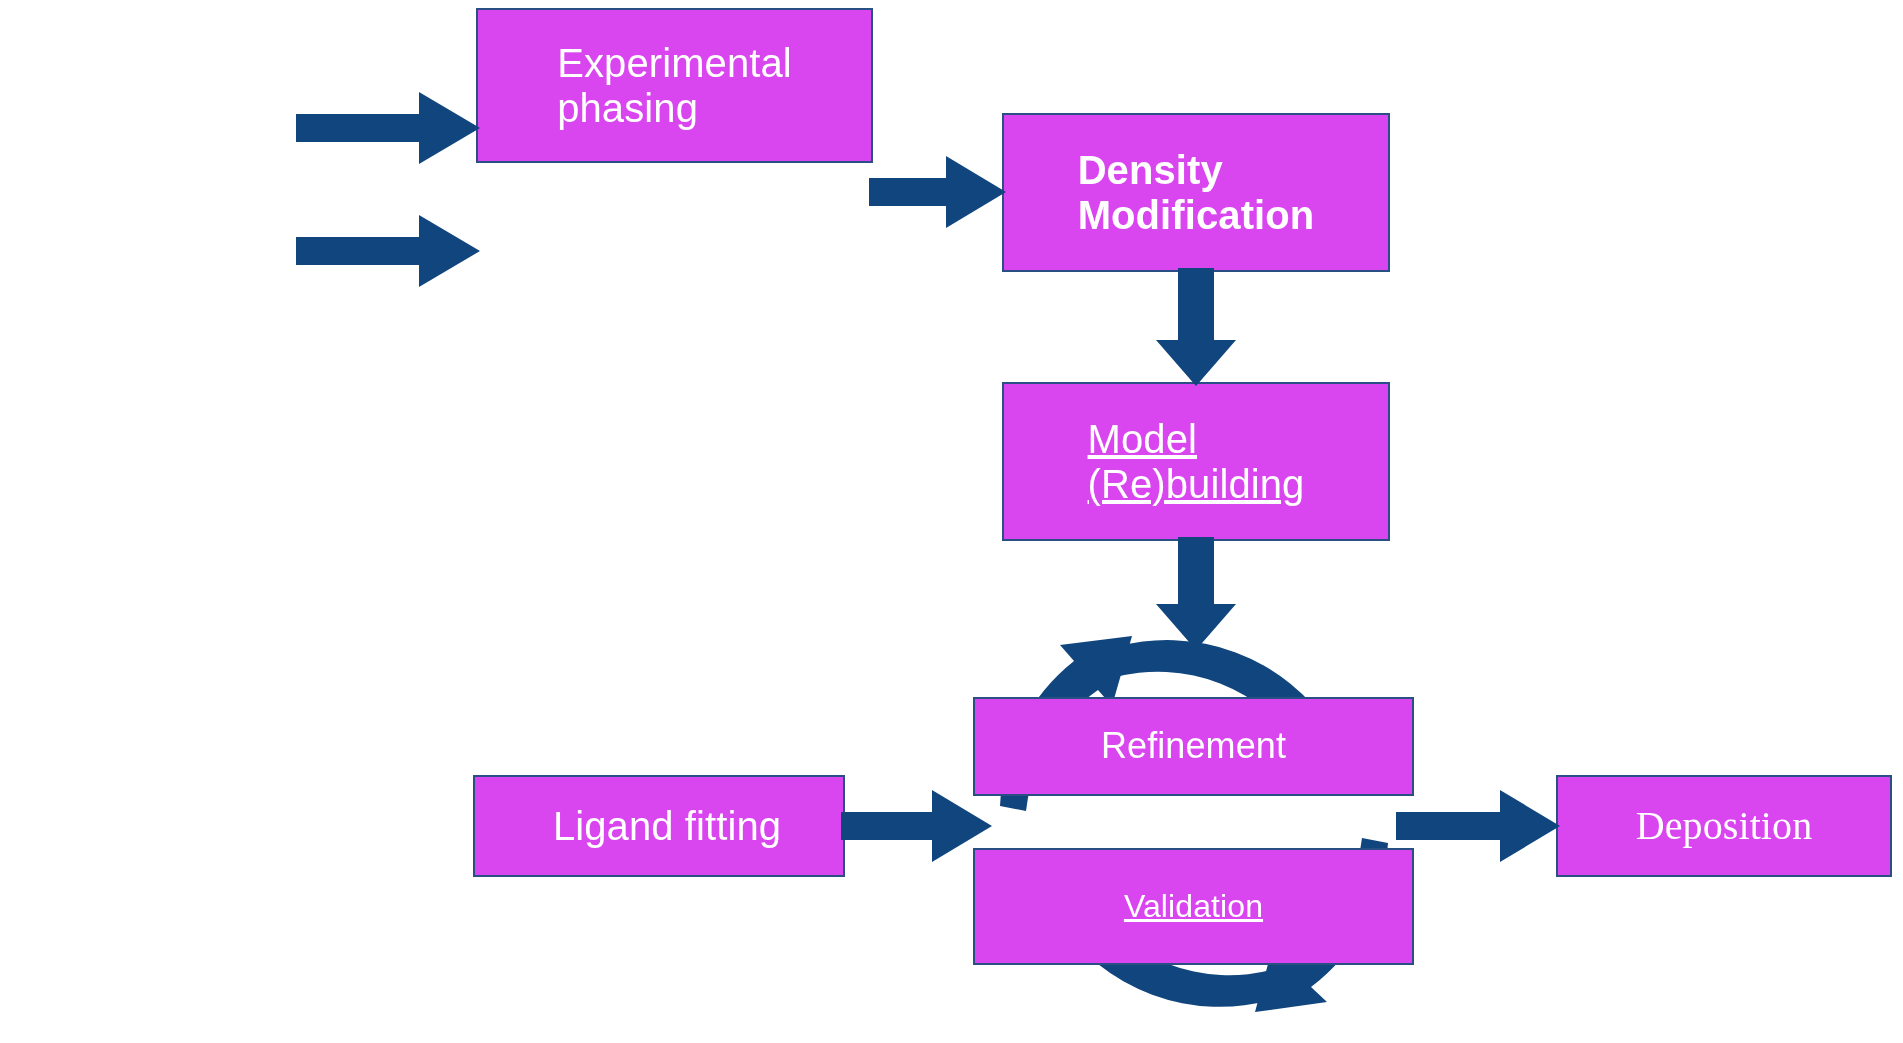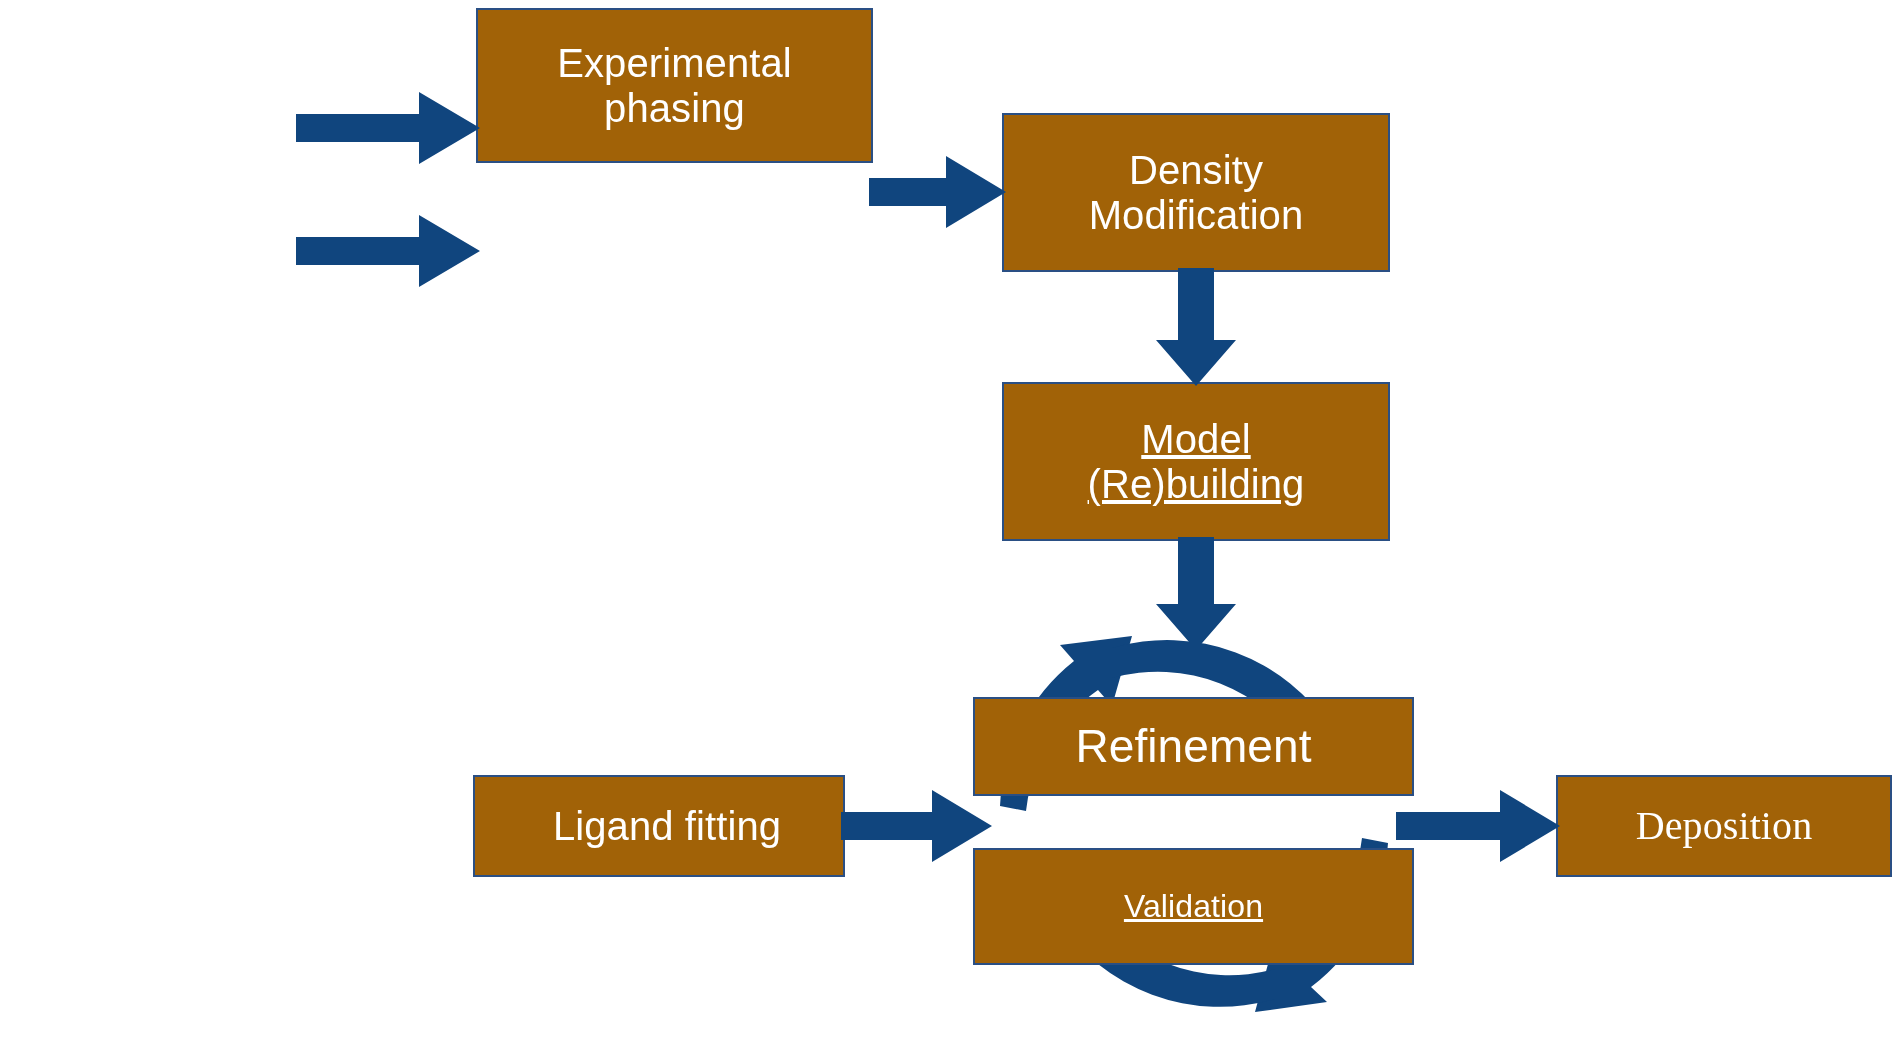--- a/index.html
+++ b/index.html
@@ -14,27 +14,27 @@
   #canvas {
     position: relative;
     width: 1903px;
     height: 1043px;
     background: #ffffff;
     overflow: hidden;
   }
   .node {
     position: absolute;
     box-sizing: border-box;
-    background: #a16207;
+    background: #d946ef;
     border: 2px solid #2A4F84;
     color: #ffffff;
     display: flex;
     align-items: center;
     justify-content: center;
-    text-align: center;
+    text-align: left;
     line-height: 1.12;
     font-weight: 400;
     letter-spacing: 0.1px;
     white-space: pre-line;
     z-index: 5;
   }
   #svg-layer {
     position: absolute;
     left: 0;
     top: 0;
@@ -97,27 +97,27 @@
                A 170 170 0 0 0 1275 969 Z"></path>
     </g>
 
   </svg>
 
 
   <div class="node" style="left:476px; top:8px; width:397px; height:155px; font-size:40px;">Experimental
 phasing</div>
 
 
-  <div class="node" style="left:1002px; top:113px; width:388px; height:159px; font-size:40px;">Density
+  <div class="node" style="left:1002px; top:113px; width:388px; height:159px; font-size:40px;font-weight:bold;">Density
 Modification</div>
 
   <div class="node" style="left:1002px; top:382px; width:388px; height:159px; font-size:40px;text-decoration:underline;">Model
 (Re)building</div>
 
-  <div class="node" style="left:973px; top:697px; width:441px; height:99px; font-size:46px;">Refinement</div>
+  <div class="node" style="left:973px; top:697px; width:441px; height:99px; font-size:36px;">Refinement</div>
 
   <div class="node" style="left:973px; top:848px; width:441px; height:117px; font-size:32px;text-decoration:underline;">Validation</div>
 
   <div class="node" style="left:473px; top:775px; width:372px; height:102px; font-size:40px;padding-left:16px;">Ligand fitting</div>
 
   <div class="node" style="left:1556px; top:775px; width:336px; height:102px; font-size:40px;font-family:Liberation Serif, serif;">Deposition</div>
 
   <svg id="svg-top-layer" viewBox="0 0 1903 1043">
 
     <g fill="#10457E">

